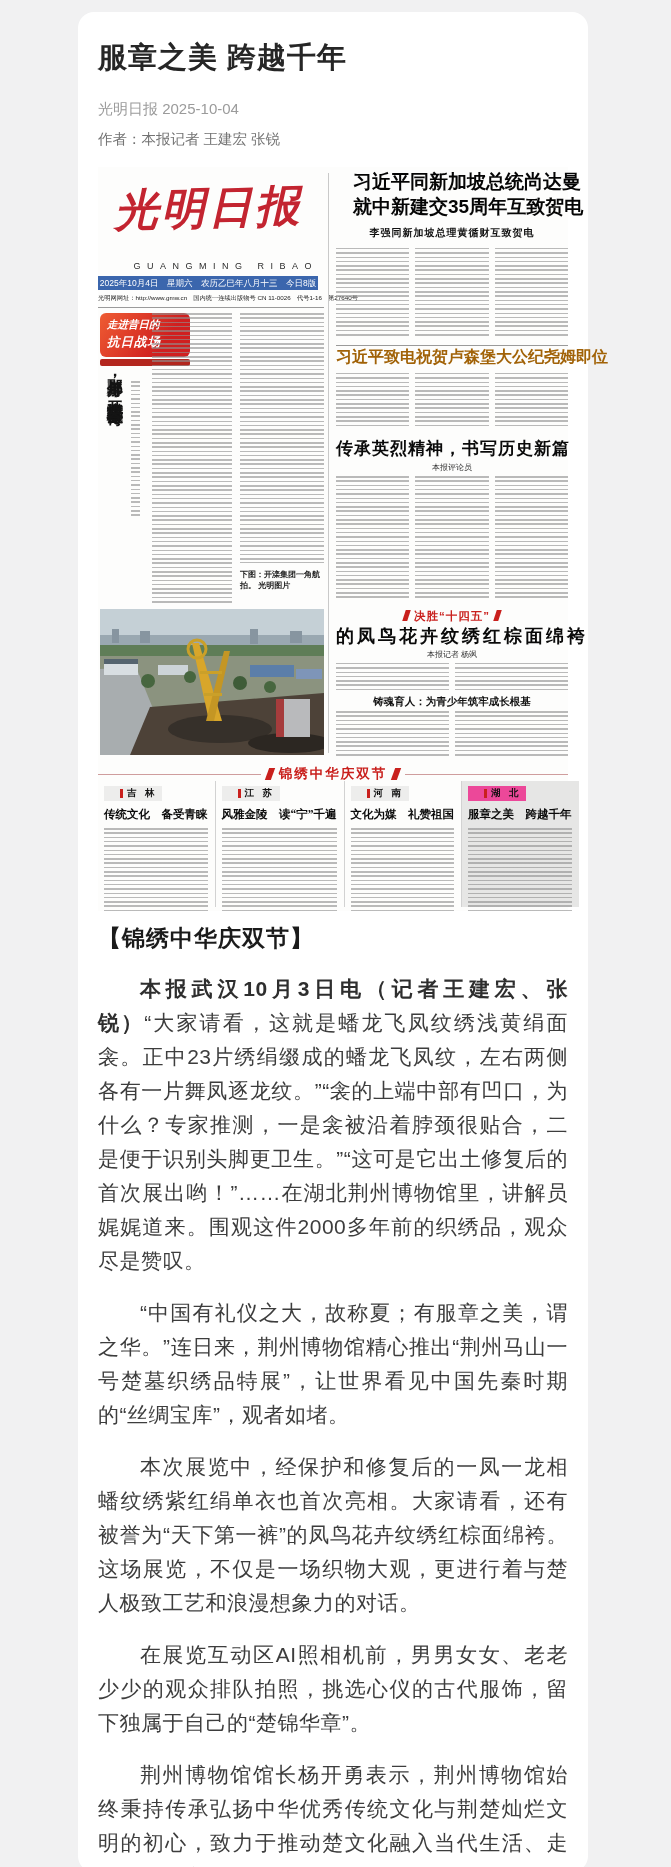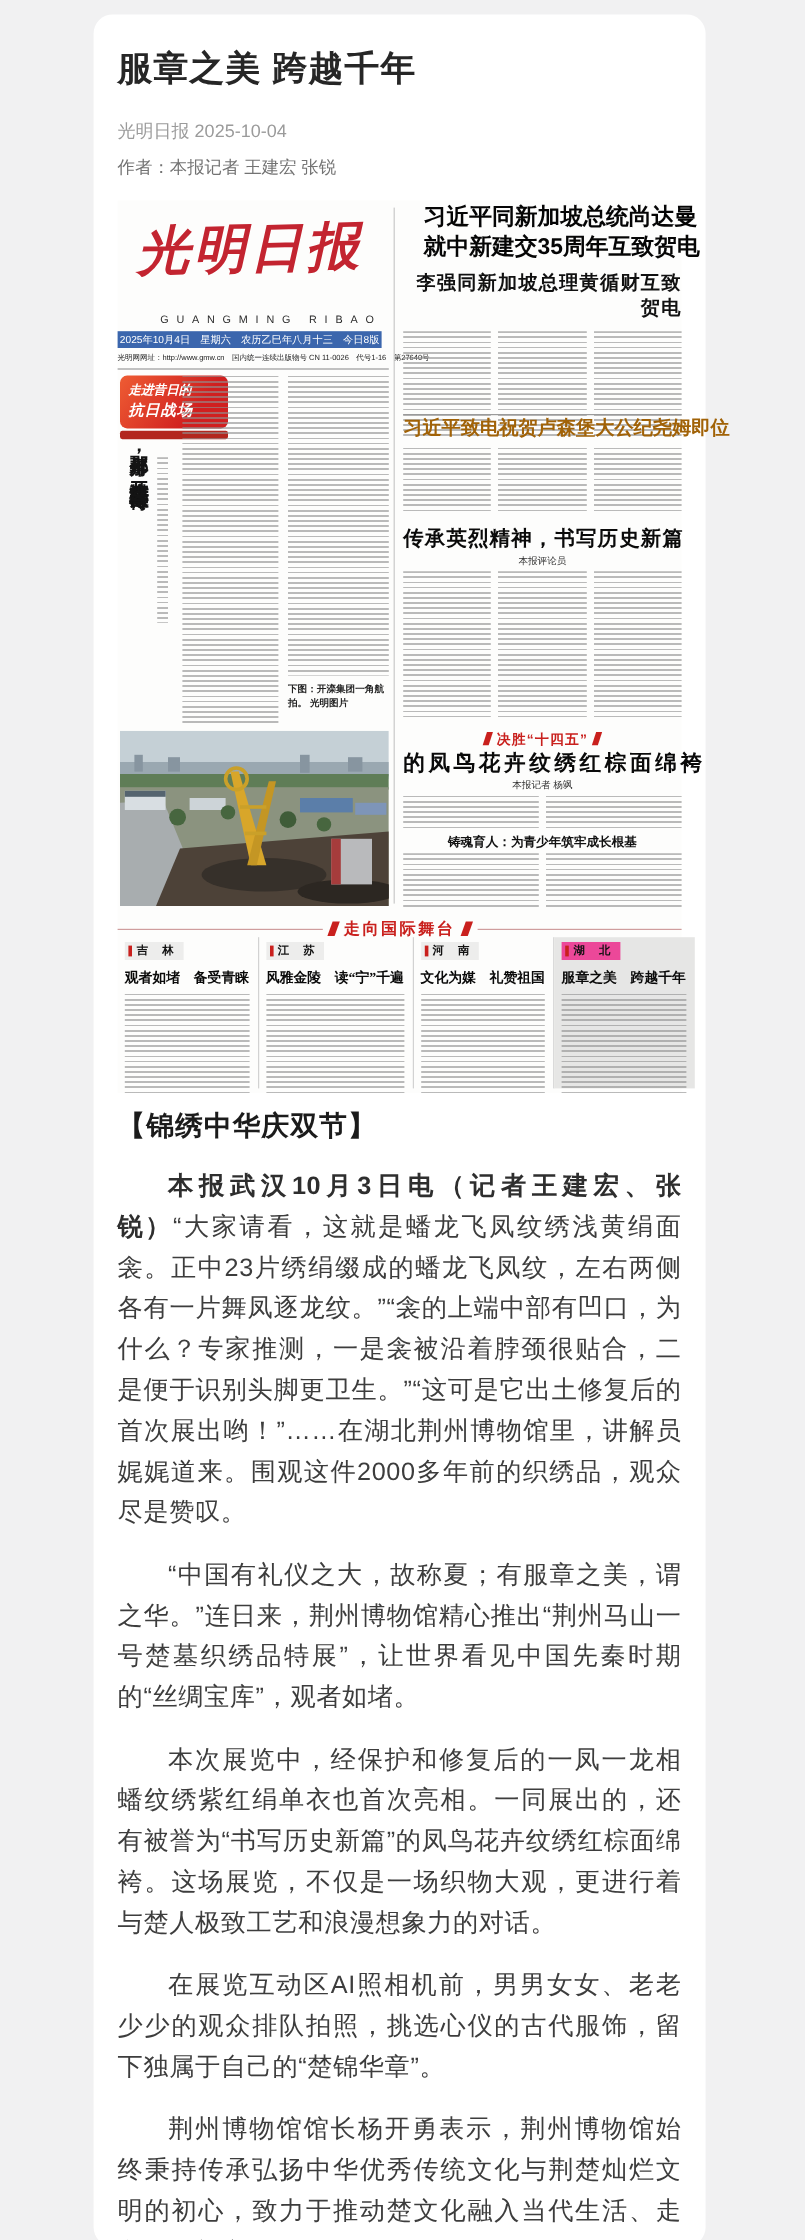--- a/index.html
+++ b/index.html
@@ -27,21 +27,21 @@
     font-size:44px;line-height:74px;color:#c32430;text-align:center;letter-spacing:3px;
     transform:rotate(-1.5deg);}
   .np-pinyin{margin-top:16px;font-size:9px;letter-spacing:6.5px;color:#2b2b2b;text-align:right;}
   .np-datebar{margin-top:5px;background:#3b66ad;color:#ffffff;font-size:8.5px;
     line-height:14px;text-align:center;}
   .np-infoline{margin-top:4px;font-size:8px;color:#1a1a1a;white-space:nowrap;
     transform:scale(.78);transform-origin:left top;width:128%;text-align:center;}
 
   .np-lead{left:238px;top:2px;width:232px;}
   .np-lead-h{font-weight:900;font-size:19px;line-height:25px;color:#050505;white-space:nowrap;margin-left:17px;}
-  .np-lead-sub{margin-top:7px;font-size:16px;font-weight:700;text-align:right;letter-spacing:1px;color:#111;}
+  .np-lead-sub{margin-top:7px;font-size:10px;font-weight:700;text-align:center;letter-spacing:1px;color:#111;}
   .lead-cols{margin-top:8px;height:90px;}
 
   .np-badge{left:2px;top:146px;width:90px;height:44px;border-radius:6px;
     background:linear-gradient(125deg,#ee5c33,#d01f1f 70%);color:#fff;
     font-style:italic;font-weight:900;padding:5px 7px;box-sizing:border-box;}
   .badge-l1{font-size:10.5px;}
   .badge-l2{font-size:12.5px;margin-top:2px;letter-spacing:1px;}
   .np-badge-strip{left:2px;top:192px;width:90px;height:7px;background:#b3261e;border-radius:2px;}
 
   .np-vhead{left:6px;top:200px;height:242px;writing-mode:vertical-rl;
@@ -78,21 +78,21 @@
   .np-banner{left:0;top:598px;width:470px;display:flex;align-items:center;gap:6px;}
   .bline{flex:1;height:1px;background:#cf9d9d;}
   .bslash{width:6px;height:12px;background:#c9201d;transform:skewX(-20deg);}
   .btext{color:#c9201d;font-weight:900;font-size:13.5px;letter-spacing:2px;white-space:nowrap;}
 
   .np-regions{left:0;top:614px;width:470px;height:126px;display:flex;}
   .rcol{flex:1;padding:3px 7px 0 6px;border-right:1px solid #d2d2d2;}
   .rcol:last-child{border-right:none;}
   .rcol.hl{background:#e6e6e5;}
   .rtag{display:inline-flex;align-items:center;gap:4px;background:#ededec;
-    padding:1px 5px 1px 3px;font-family:Liberation Mono, monospace;font-weight:900;
+    padding:1px 5px 1px 16px;font-family:Liberation Serif, serif;font-weight:900;
     font-size:9.5px;letter-spacing:3px;color:#111;}
   .rcol.hl .rtag{background:#ec4899;}
   .rbar{width:3px;height:9px;background:#c9201d;}
   .rhead{margin-top:5px;font-family:"Liberation Serif",serif;font-weight:900;
     font-size:11.5px;text-align:center;white-space:nowrap;color:#0a0a0a;}
   .rsim{margin-top:6px;height:84px;}
 
   
   .sec-heading{margin:12px 0 0 0;font-size:23px;font-weight:800;color:#1b1b1b;letter-spacing:1px;}
   .para{margin:18px 0 12px 0;font-size:21px;line-height:34px;color:#3d3d3d;
@@ -208,32 +208,32 @@
       </div>
       <div class="abs np-art4sub">铸魂育人：为青少年筑牢成长根基</div>
       <div class="abs cols2 art4cols2">
         <div class="sim"></div>
         <div class="sim"></div>
       </div>
 
       <div class="abs np-banner">
         <span class="bline"></span>
         <span class="bslash"></span>
-        <span class="btext">走向国际舞台</span>
+        <span class="btext">锦绣中华庆双节</span>
         <span class="bslash"></span>
         <span class="bline"></span>
       </div>
 
       <div class="abs np-regions">
         <div class="rcol">
           <span class="rtag">
               <span class="rbar"></span>
               <span>吉 林</span>
             </span>
-          <div class="rhead">观者如堵　备受青睐</div>
+          <div class="rhead">传统文化　备受青睐</div>
           <div class="sim rsim"></div>
         </div>
         <div class="rcol">
           <span class="rtag">
               <span class="rbar"></span>
               <span>江 苏</span>
             </span>
           <div class="rhead">风雅金陵　读“宁”千遍</div>
           <div class="sim rsim"></div>
         </div>
@@ -252,17 +252,17 @@
             </span>
           <div class="rhead">服章之美　跨越千年</div>
           <div class="sim rsim"></div>
         </div>
       </div>
     </div>
 
     <div class="sec-heading">【锦绣中华庆双节】</div>
     <p class="para"><span class="lead">本报武汉10月3日电（记者王建宏、张锐）</span><span>“大家请看，这就是蟠龙飞凤纹绣浅黄绢面衾。正中23片绣绢缀成的蟠龙飞凤纹，左右两侧各有一片舞凤逐龙纹。”“衾的上端中部有凹口，为什么？专家推测，一是衾被沿着脖颈很贴合，二是便于识别头脚更卫生。”“这可是它出土修复后的首次展出哟！”……在湖北荆州博物馆里，讲解员娓娓道来。围观这件2000多年前的织绣品，观众尽是赞叹。</span></p>
     <p class="para">“中国有礼仪之大，故称夏；有服章之美，谓之华。”连日来，荆州博物馆精心推出“荆州马山一号楚墓织绣品特展”，让世界看见中国先秦时期的“丝绸宝库”，观者如堵。</p>
-    <p class="para">本次展览中，经保护和修复后的一凤一龙相蟠纹绣紫红绢单衣也首次亮相。一同展出的，还有被誉为“书写历史新篇”的凤鸟花卉纹绣红棕面绵袴。这场展览，不仅是一场织物大观，更进行着与楚人极致工艺和浪漫想象力的对话。</p>
+    <p class="para">本次展览中，经保护和修复后的一凤一龙相蟠纹绣紫红绢单衣也首次亮相。大家请看，还有被誉为“天下第一裤”的凤鸟花卉纹绣红棕面绵袴。这场展览，不仅是一场织物大观，更进行着与楚人极致工艺和浪漫想象力的对话。</p>
     <p class="para">在展览互动区AI照相机前，男男女女、老老少少的观众排队拍照，挑选心仪的古代服饰，留下独属于自己的“楚锦华章”。</p>
     <p class="para">荆州博物馆馆长杨开勇表示，荆州博物馆始终秉持传承弘扬中华优秀传统文化与荆楚灿烂文明的初心，致力于推动楚文化融入当代生活、走向国际舞台。</p>
   </div>
 </div>
 
 </body></html>

